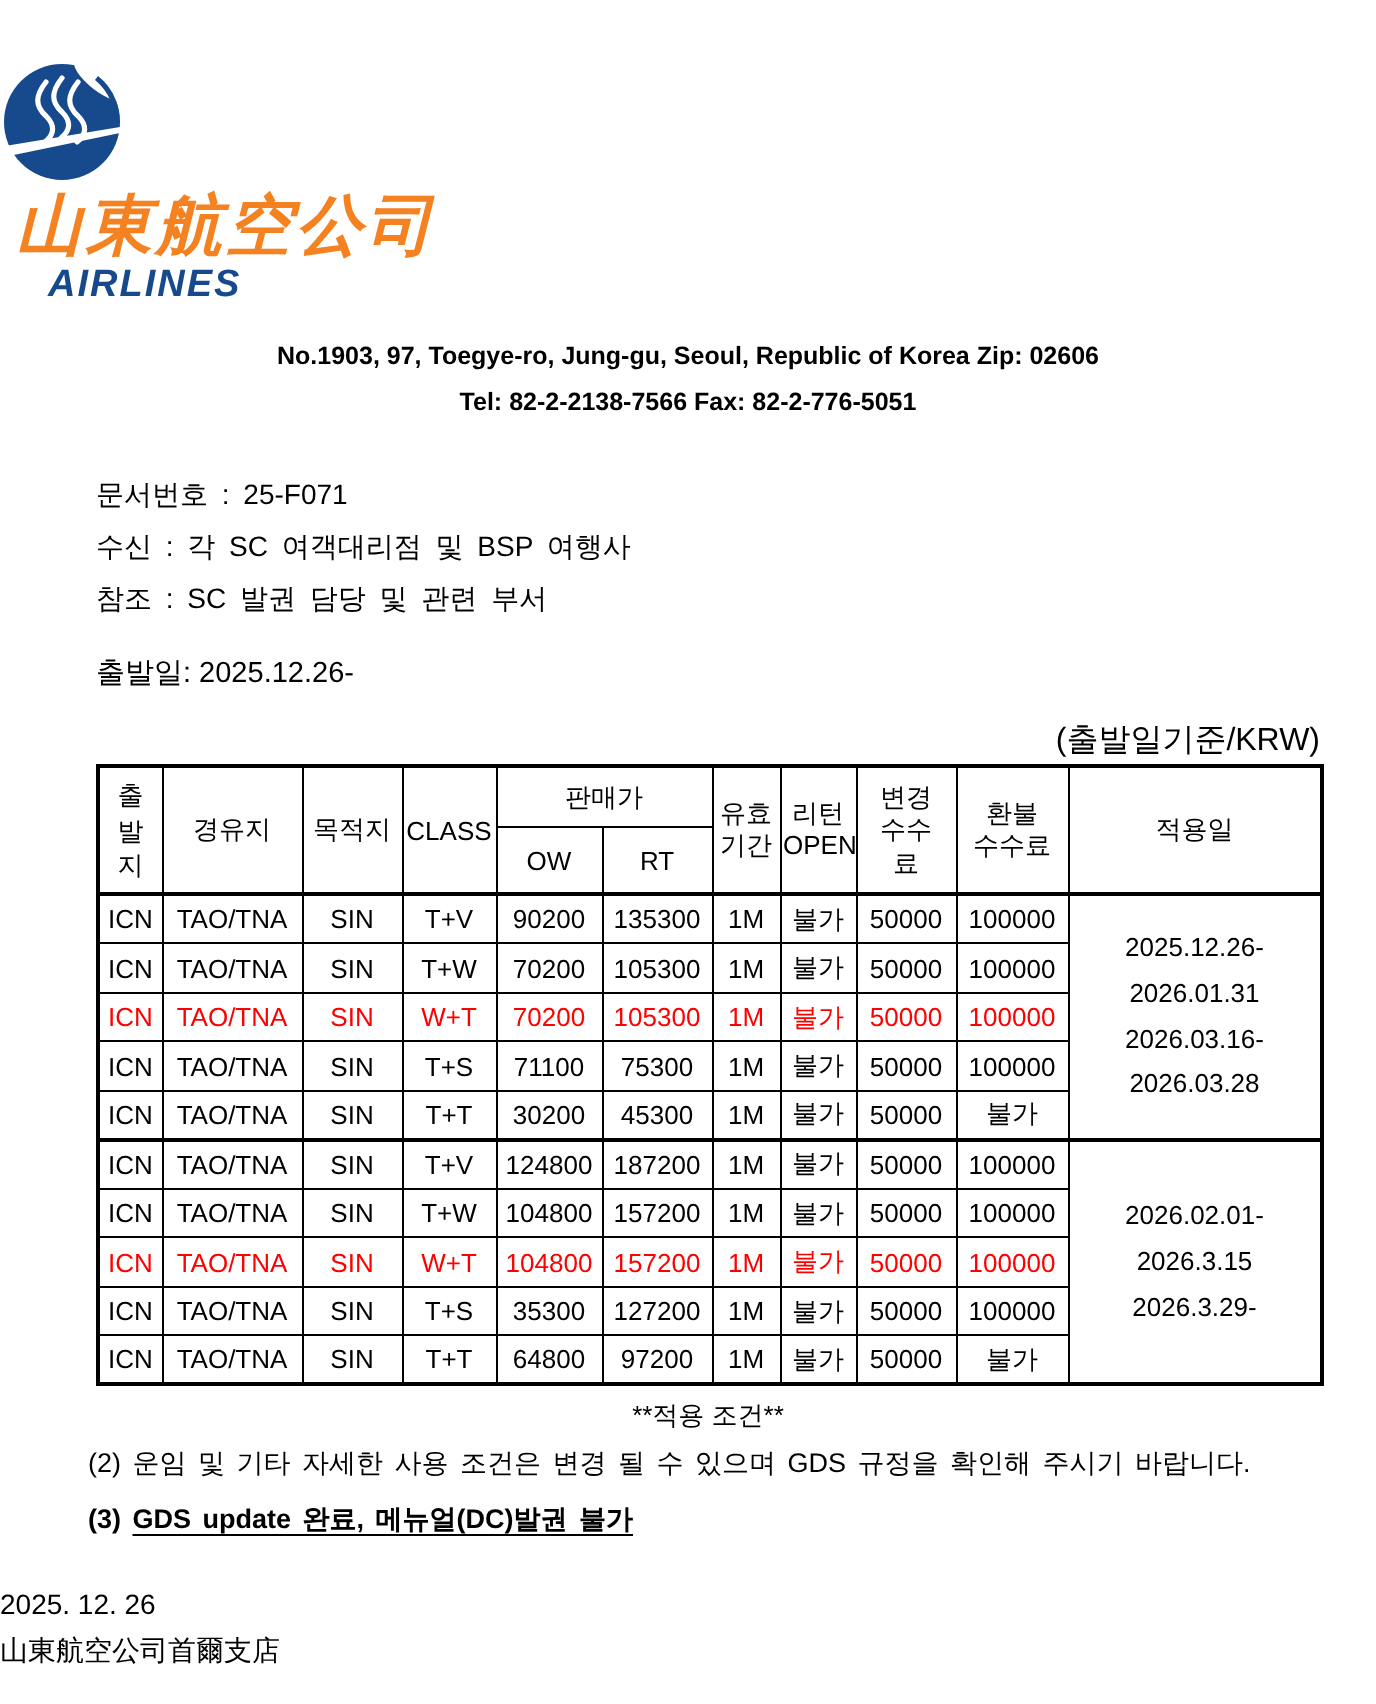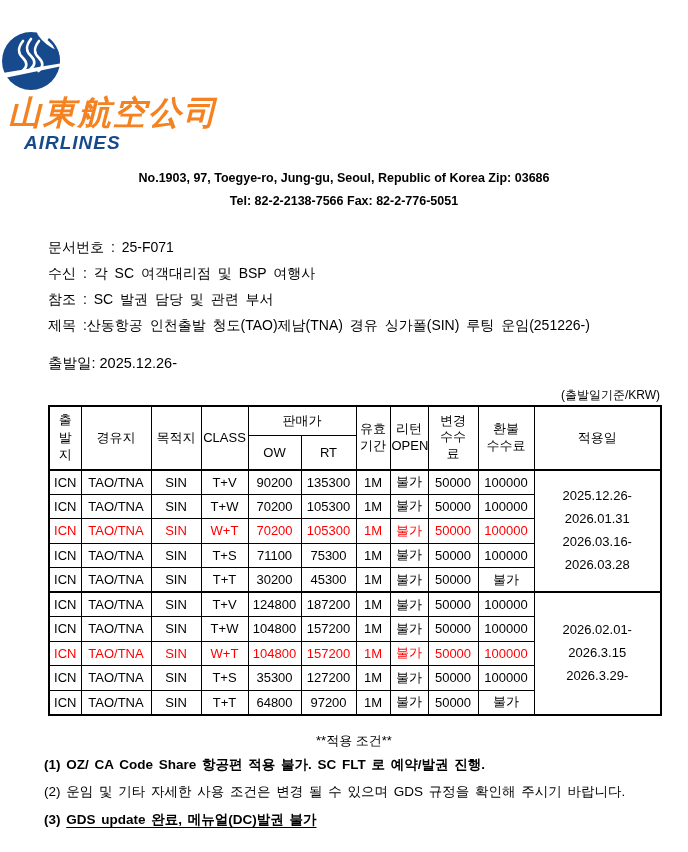--- a/index.html
+++ b/index.html
@@ -28,21 +28,21 @@
 
   
   .address-block { text-align:center; margin-top:14px; font-weight:bold; font-size:12.5px; line-height:1.85; }
 
   
   .doc-info { margin:26px 0 0 48px; font-size:14px; word-spacing:3px; }
   .doc-info div { margin-bottom:10px; line-height:1.15; }
   .departure-line { margin:20px 0 0 48px; font-size:14.5px; }
 
   
-  .krw-note { width:612px; margin:14px 0 1px 48px; text-align:right; font-size:12px; }
+  .krw-note { width:612px; margin:14px 0 1px 48px; text-align:right; font-size:16px; }
   table.fare-table {
     margin-left:48px; width:612px;
     border-collapse:collapse; table-layout:fixed;
     text-align:center; font-size:13px;
     border:2px solid #000;
   }
   .fare-table th, .fare-table td {
     border:1px solid #000; padding:0 1px;
     font-weight:normal; vertical-align:middle;
     overflow:hidden;
@@ -50,28 +50,28 @@
   .fare-table thead tr:first-child th { height:30px; }
   .fare-table thead tr:last-child th { height:34px; }
   .fare-table td { height:24.5px; }
   .pre { white-space:pre-line; line-height:1.25; }
   .vhead { white-space:pre-line; line-height:1.35; font-size:13px; }
   .fare-table tbody tr.group-start td { border-top:2px solid #000; }
   .fare-table tbody tr.hl td { color:#FF0000; }
   td.dates { white-space:pre-line; line-height:1.75; font-size:13px; color:#000;margin-top:20px; }
 
   
-  .conditions-title { width:612px; margin-left:48px; text-align:center; font-size:13px; margin-top:16px; }
+  .conditions-title { width:612px; margin-left:48px; text-align:center; font-size:13px; margin-top:6px; }
   .notes { margin:7px 0 0 44px; font-size:13.5px; word-spacing:2px; }
   .notes div { margin-bottom:11px; line-height:1.25; }
   .note-bold { font-weight:bold; }
   .underlined { text-decoration:underline; text-underline-offset:3px; }
 
   
-  .footer { margin-top:22px; padding-right:46px; text-align:center; font-size:14px; line-height:1.65; }
+  .footer { margin-top:22px; padding-right:46px; text-align:left; font-size:14px; line-height:1.65; }
 </style>
 </head>
 <body>
 
 <div class="page">
 
   <div class="logo-row">
     <svg class="logo-icon" width="62" height="66" viewBox="0 0 62 66" xmlns="http://www.w3.org/2000/svg">
       <circle cx="31" cy="33" r="29" fill="#164A8C"></circle>
       <g transform="rotate(38 50 12)">
@@ -87,29 +87,28 @@
     </svg>
     <div class="logo-text">
       <div class="logo-cn" style="color:#F58220">山東航空公司</div>
       <div class="logo-en" style="color:#164A8C">
         <div class="l2">AIRLINES</div>
       </div>
     </div>
   </div>
 
   <div class="address-block">
-    <div>No.1903, 97, Toegye-ro, Jung-gu, Seoul, Republic of Korea Zip: 03686</div>
+    <div>No.1903, 97, Toegye-ro, Jung-gu, Seoul, Republic of Korea Zip: 02606</div>
     <div>Tel: 82-2-2138-7566 Fax: 82-2-776-5051</div>
   </div>
 
   <div class="doc-info">
     <div>문서번호 : 25-F071</div>
     <div>수신 : 각 SC 여객대리점 및 BSP 여행사</div>
     <div>참조 : SC 발권 담당 및 관련 부서</div>
-    <div>제목 :산동항공 인천출발 청도(TAO)제남(TNA) 경유 싱가폴(SIN) 루팅 운임(251226-)</div>
   </div>
   <div class="departure-line">출발일: 2025.12.26-</div>
 
   <div class="krw-note">(출발일기준/KRW)</div>
   <table class="fare-table">
     <colgroup>
       <col style="width:32px">
         <col style="width:70px">
         <col style="width:50px">
         <col style="width:47px">
@@ -269,21 +268,20 @@
           <td>1M</td>
           <td>불가</td>
           <td>50000</td>
           <td>불가</td>
         </tr>
       </tbody>
   </table>
 
   <div class="conditions-title">**적용 조건**</div>
   <div class="notes">
-    <div class="note-bold">(1) OZ/ CA Code Share 항공편 적용 불가.  SC FLT 로 예약/발권 진행.</div>
     <div>(2) 운임 및 기타 자세한 사용 조건은 변경 될 수 있으며 GDS 규정을 확인해 주시기 바랍니다.</div>
     <div class="note-bold"><span>(3) </span><span class="underlined">GDS update 완료, 메뉴얼(DC)발권 불가</span></div>
   </div>
 
   <div class="footer">
     <div>2025. 12. 26</div>
     <div>山東航空公司首爾支店</div>
   </div>
 
 </div>

